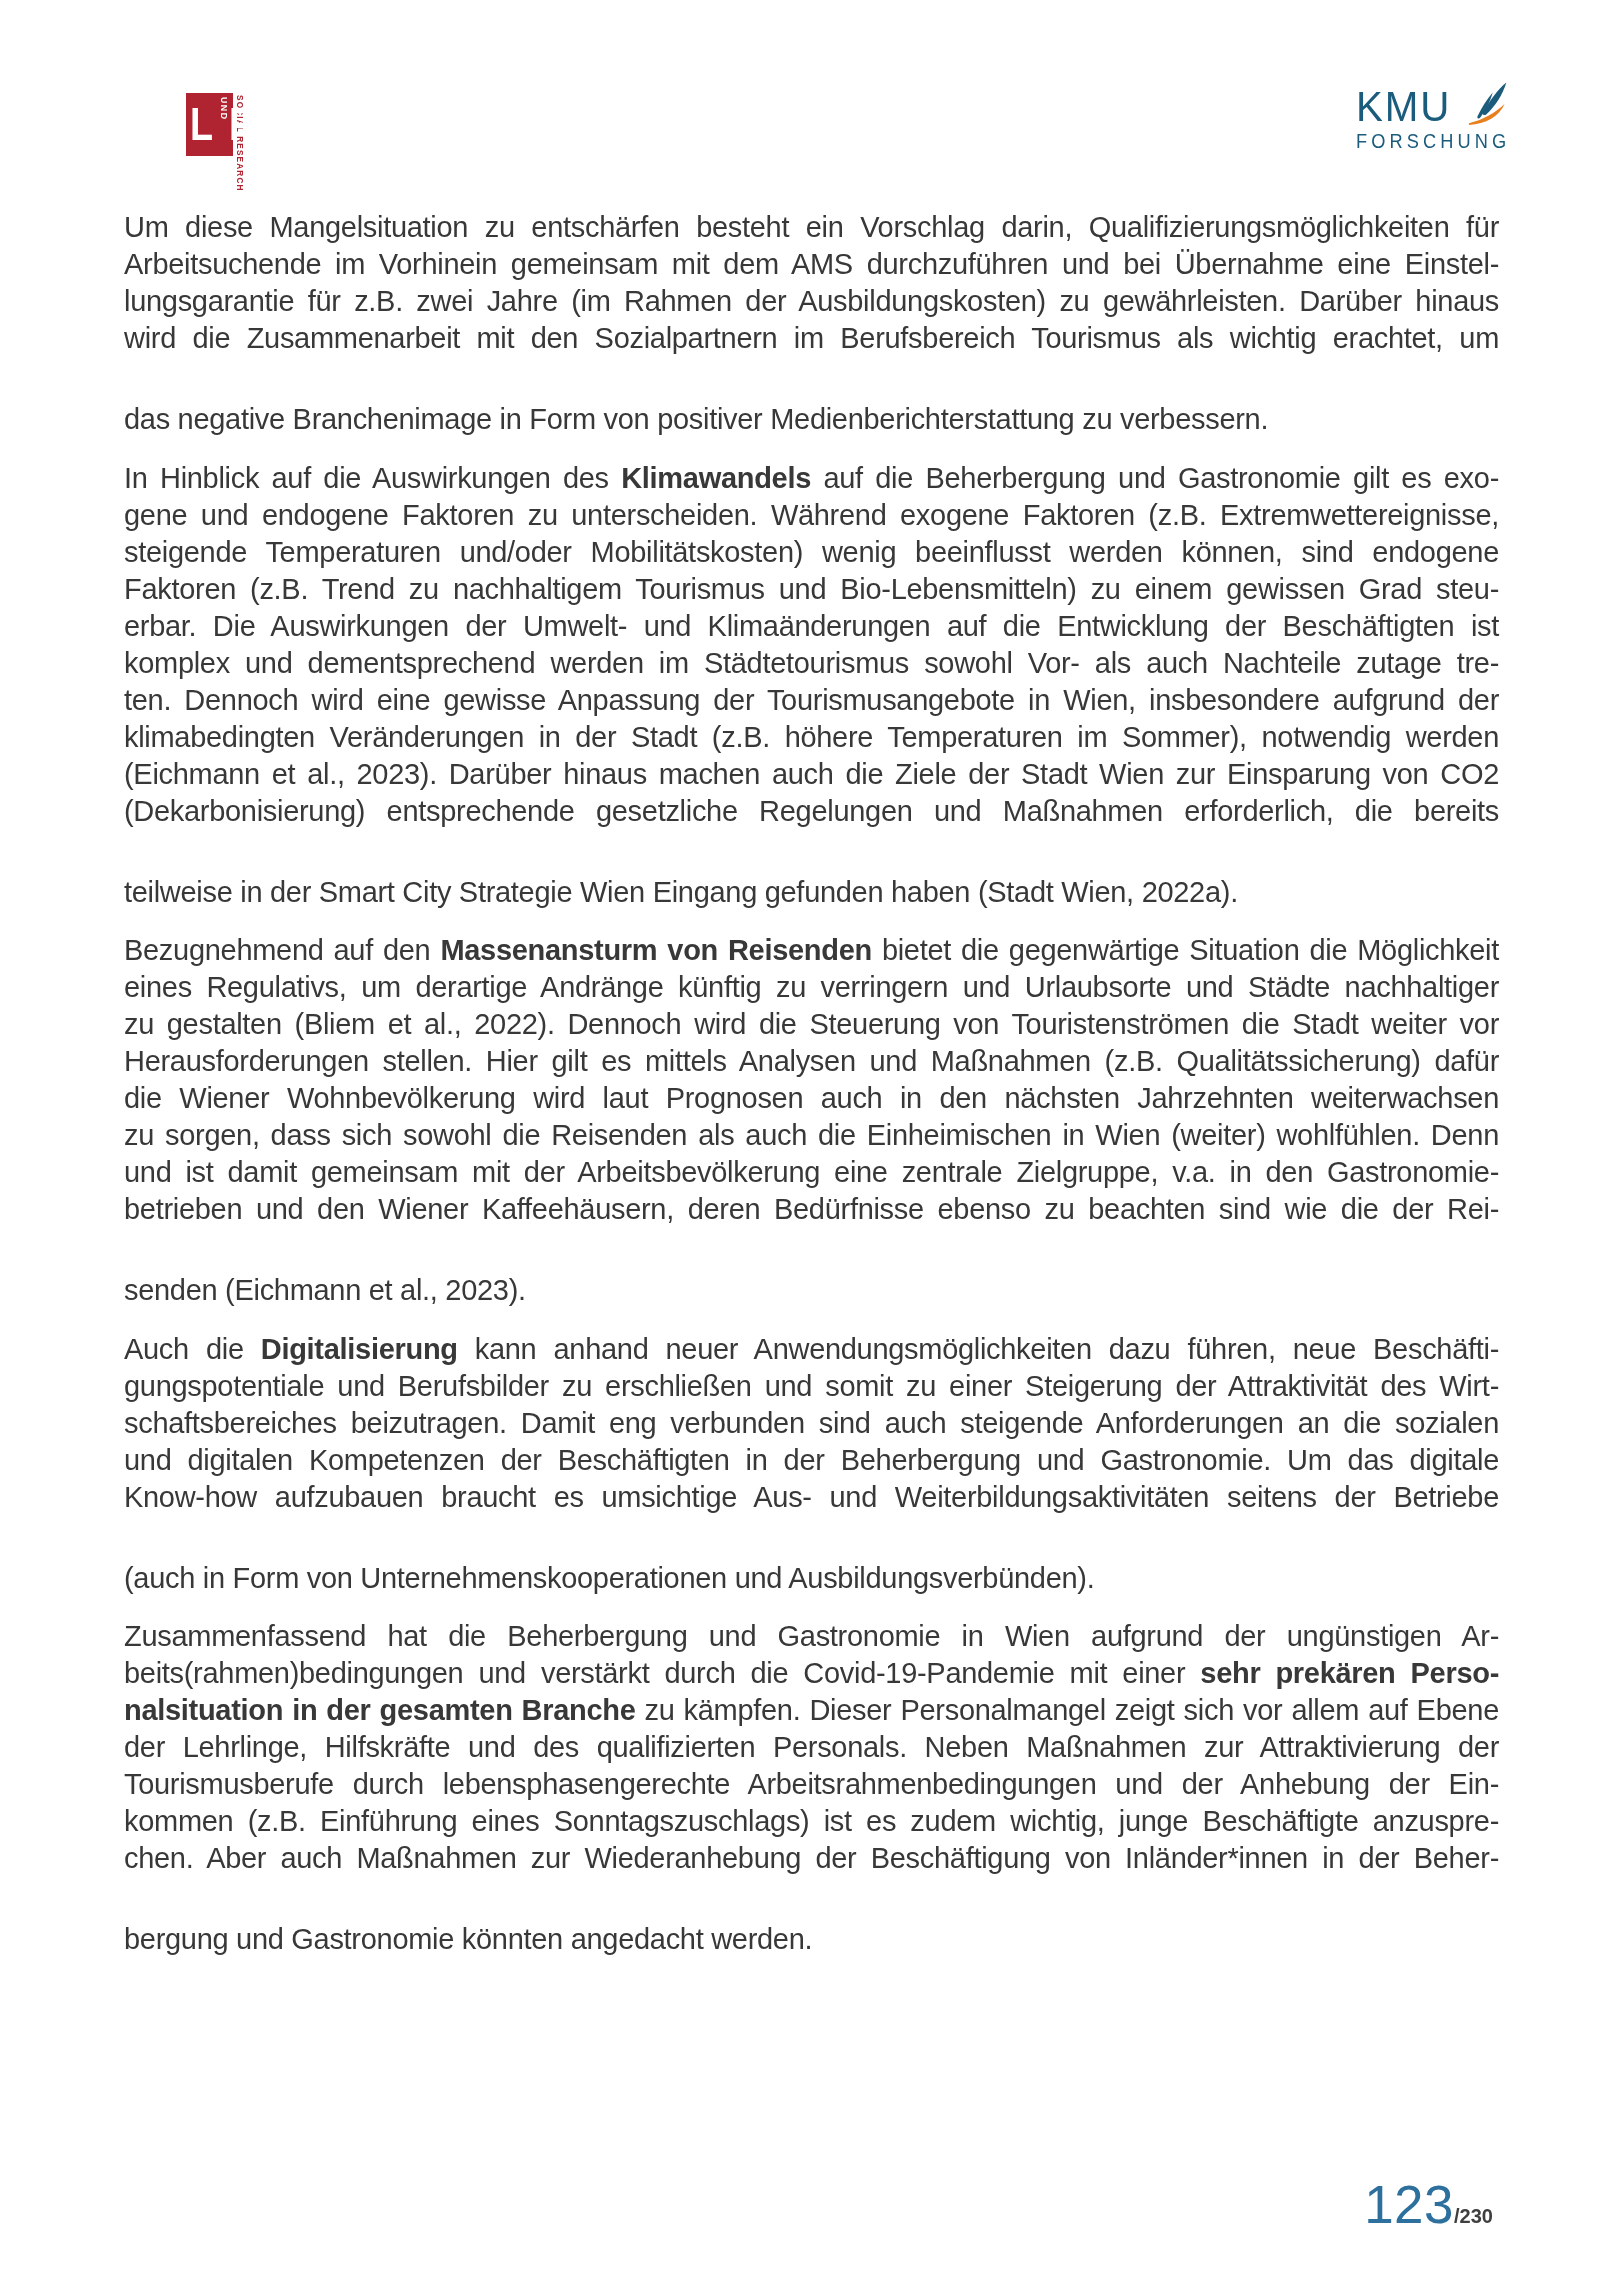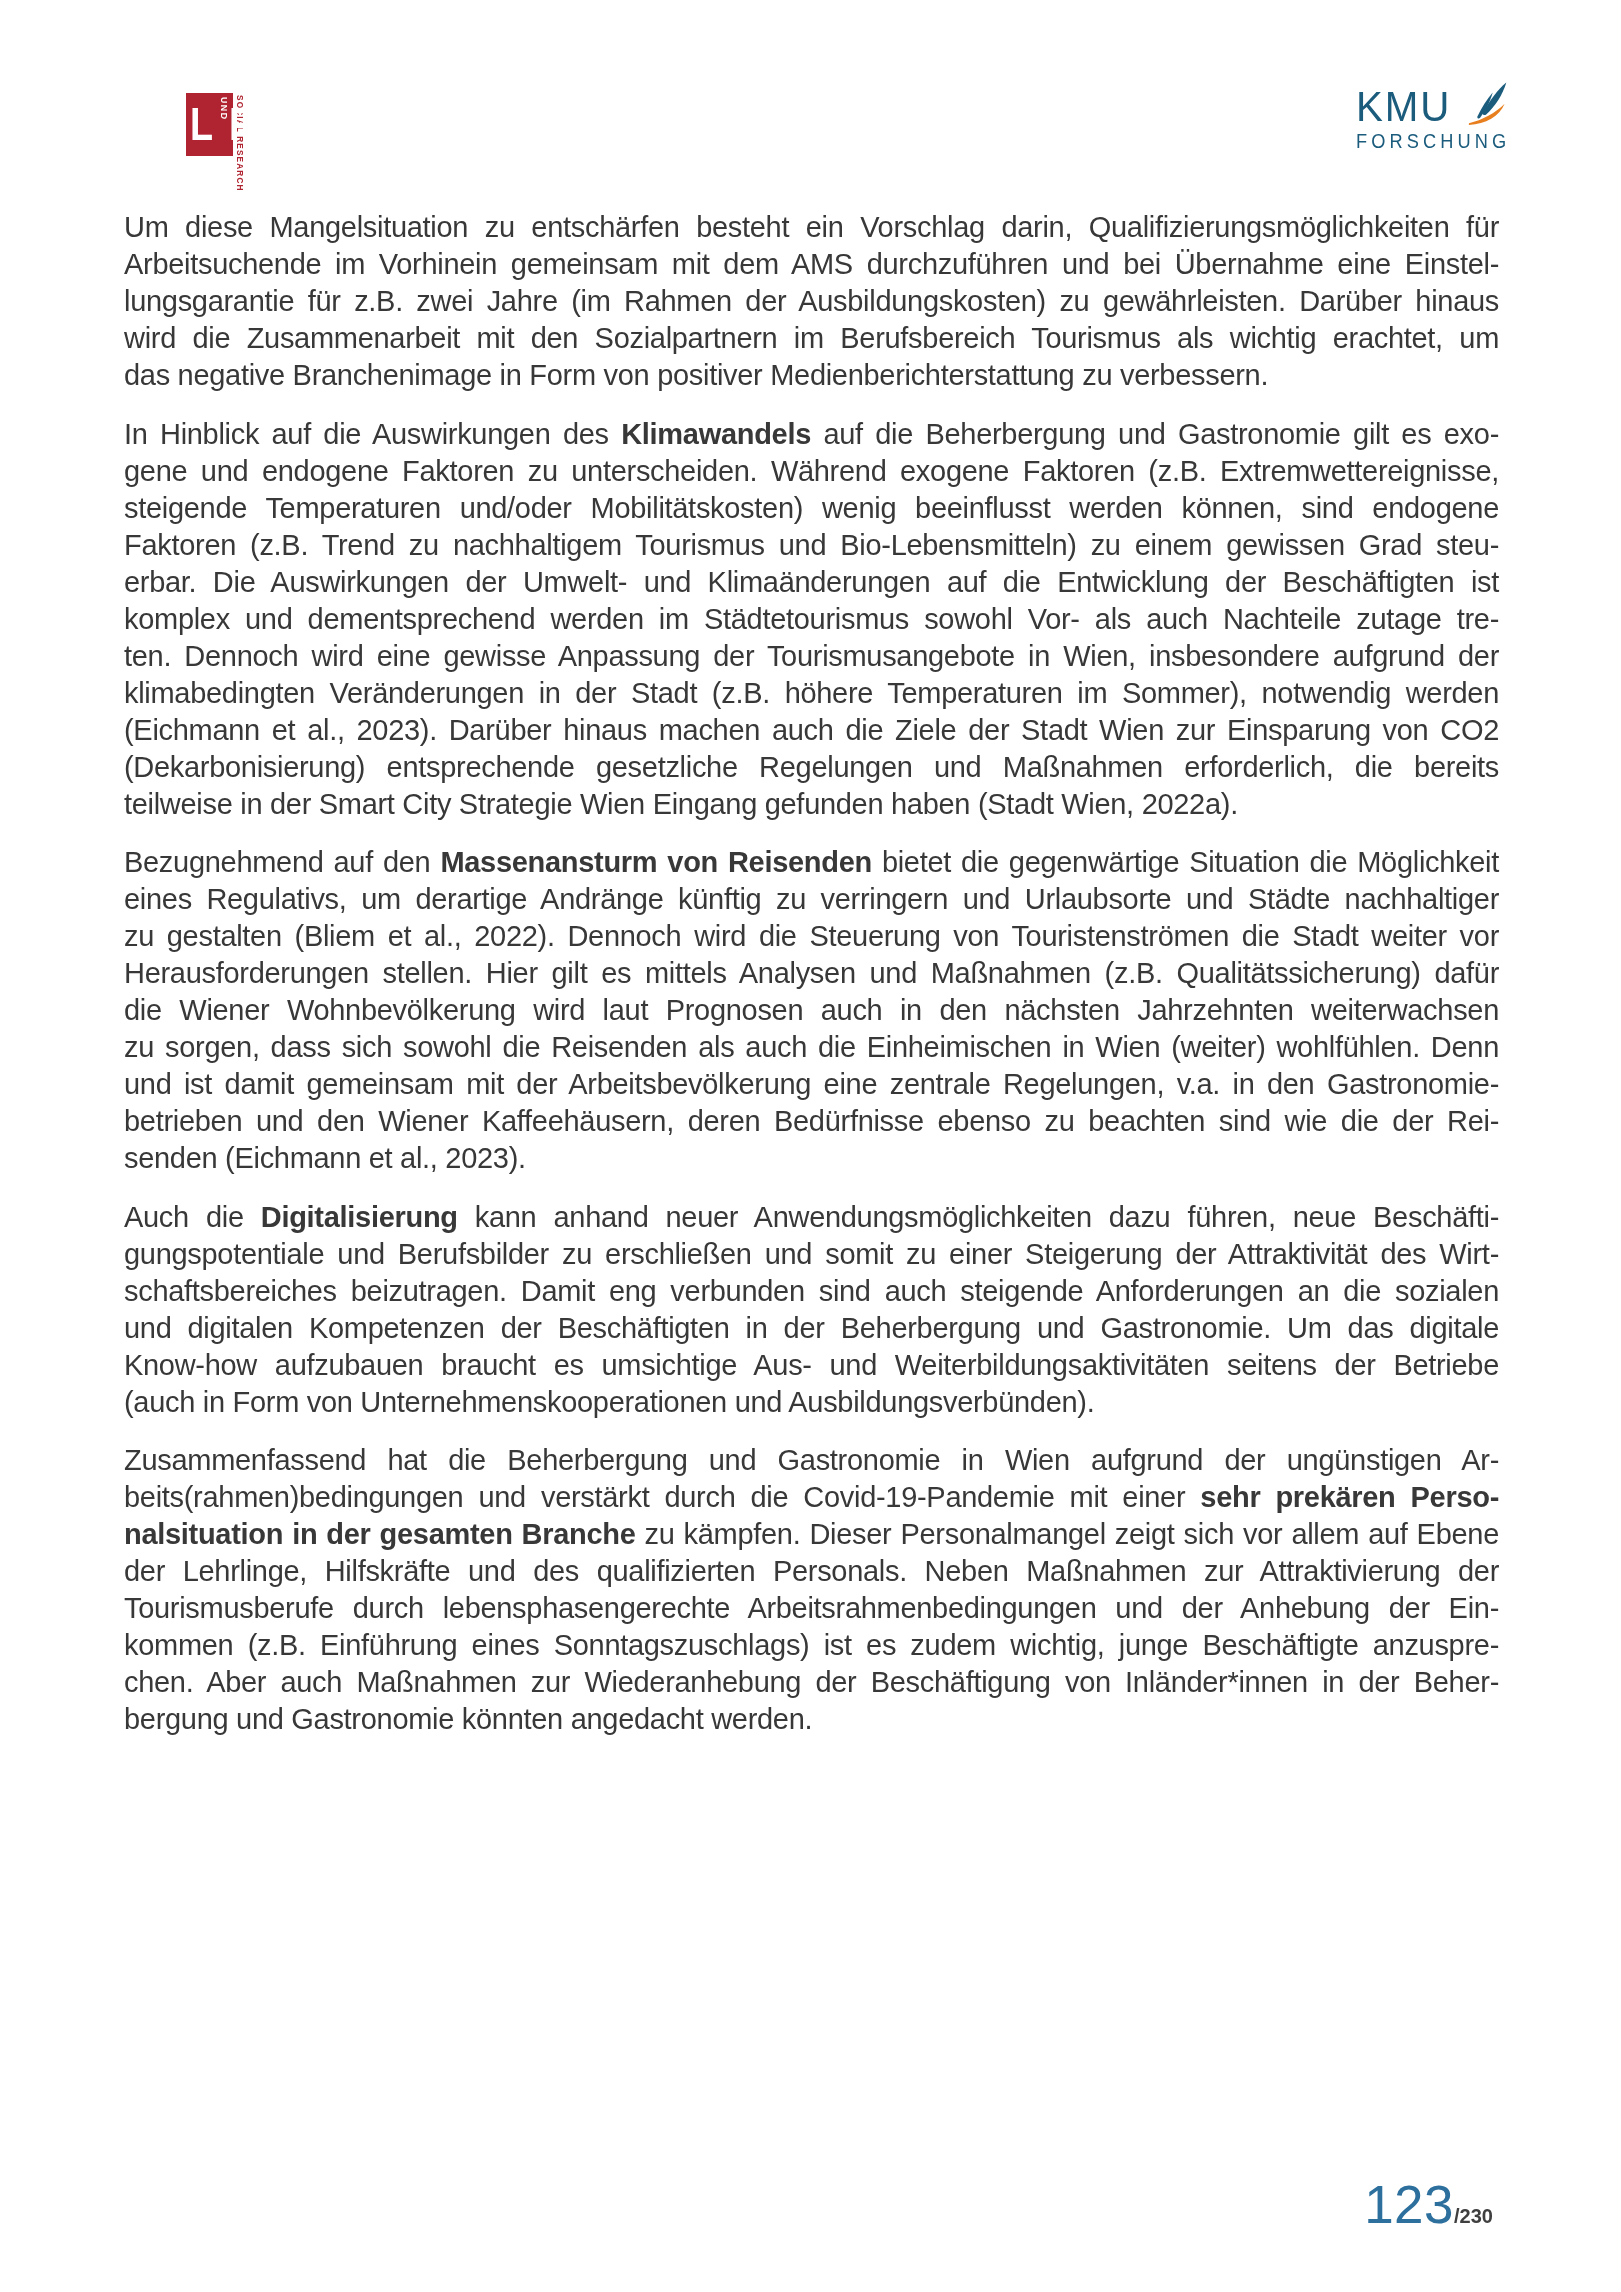--- a/index.html
+++ b/index.html
@@ -49,21 +49,21 @@
     transform:scaleX(.93); transform-origin:left top; white-space:nowrap;
   }
 
   
   .content {
     position:absolute; left:124px; top:209px; width:1375px;
     font-size:29px; line-height:37px; letter-spacing:-0.3px;
   }
   .paragraph { margin-bottom:21.6px; }
   .line { text-align:justify; text-align-last:justify; }
-  .line.last { text-align-last:left; }
+  .line.last { text-align-last:left;margin-top:44px; }
   .bold { font-weight:700; }
 
   
   .page-number {
     position:absolute; right:128px; top:2174px;
     display:flex; align-items:baseline;
   }
   .pn-current { font-size:53px; font-weight:400; letter-spacing:0.5px; }
   .pn-total   { font-size:20px; font-weight:700; }
 </style>
@@ -114,21 +114,21 @@
         <div class="line"><span>(Dekarbonisierung) entsprechende gesetzliche Regelungen und Maßnahmen erforderlich, die bereits</span></div>
         <div class="line last"><span>teilweise in der Smart City Strategie Wien Eingang gefunden haben (Stadt Wien, 2022a).</span></div>
       </div>
       <div class="paragraph">
         <div class="line"><span>Bezugnehmend auf den </span><span class="bold">Massenansturm von Reisenden</span><span> bietet die gegenwärtige Situation die Möglichkeit</span></div>
         <div class="line"><span>eines Regulativs, um derartige Andränge künftig zu verringern und Urlaubsorte und Städte nachhaltiger</span></div>
         <div class="line"><span>zu gestalten (Bliem et al., 2022). Dennoch wird die Steuerung von Touristenströmen die Stadt weiter vor</span></div>
         <div class="line"><span>Herausforderungen stellen. Hier gilt es mittels Analysen und Maßnahmen (z.B. Qualitätssicherung) dafür</span></div>
         <div class="line"><span>die Wiener Wohnbevölkerung wird laut Prognosen auch in den nächsten Jahrzehnten weiterwachsen</span></div>
         <div class="line"><span>zu sorgen, dass sich sowohl die Reisenden als auch die Einheimischen in Wien (weiter) wohlfühlen. Denn</span></div>
-        <div class="line"><span>und ist damit gemeinsam mit der Arbeitsbevölkerung eine zentrale Regelungen, v.a. in den Gastronomie-</span></div>
+        <div class="line"><span>und ist damit gemeinsam mit der Arbeitsbevölkerung eine zentrale Zielgruppe, v.a. in den Gastronomie-</span></div>
         <div class="line"><span>betrieben und den Wiener Kaffeehäusern, deren Bedürfnisse ebenso zu beachten sind wie die der Rei-</span></div>
         <div class="line last"><span>senden (Eichmann et al., 2023).</span></div>
       </div>
       <div class="paragraph">
         <div class="line"><span>Auch die </span><span class="bold">Digitalisierung</span><span> kann anhand neuer Anwendungsmöglichkeiten dazu führen, neue Beschäfti-</span></div>
         <div class="line"><span>gungspotentiale und Berufsbilder zu erschließen und somit zu einer Steigerung der Attraktivität des Wirt-</span></div>
         <div class="line"><span>schaftsbereiches beizutragen. Damit eng verbunden sind auch steigende Anforderungen an die sozialen</span></div>
         <div class="line"><span>und digitalen Kompetenzen der Beschäftigten in der Beherbergung und Gastronomie. Um das digitale</span></div>
         <div class="line"><span>Know-how aufzubauen braucht es umsichtige Aus- und Weiterbildungsaktivitäten seitens der Betriebe</span></div>
         <div class="line last"><span>(auch in Form von Unternehmenskooperationen und Ausbildungsverbünden).</span></div>

